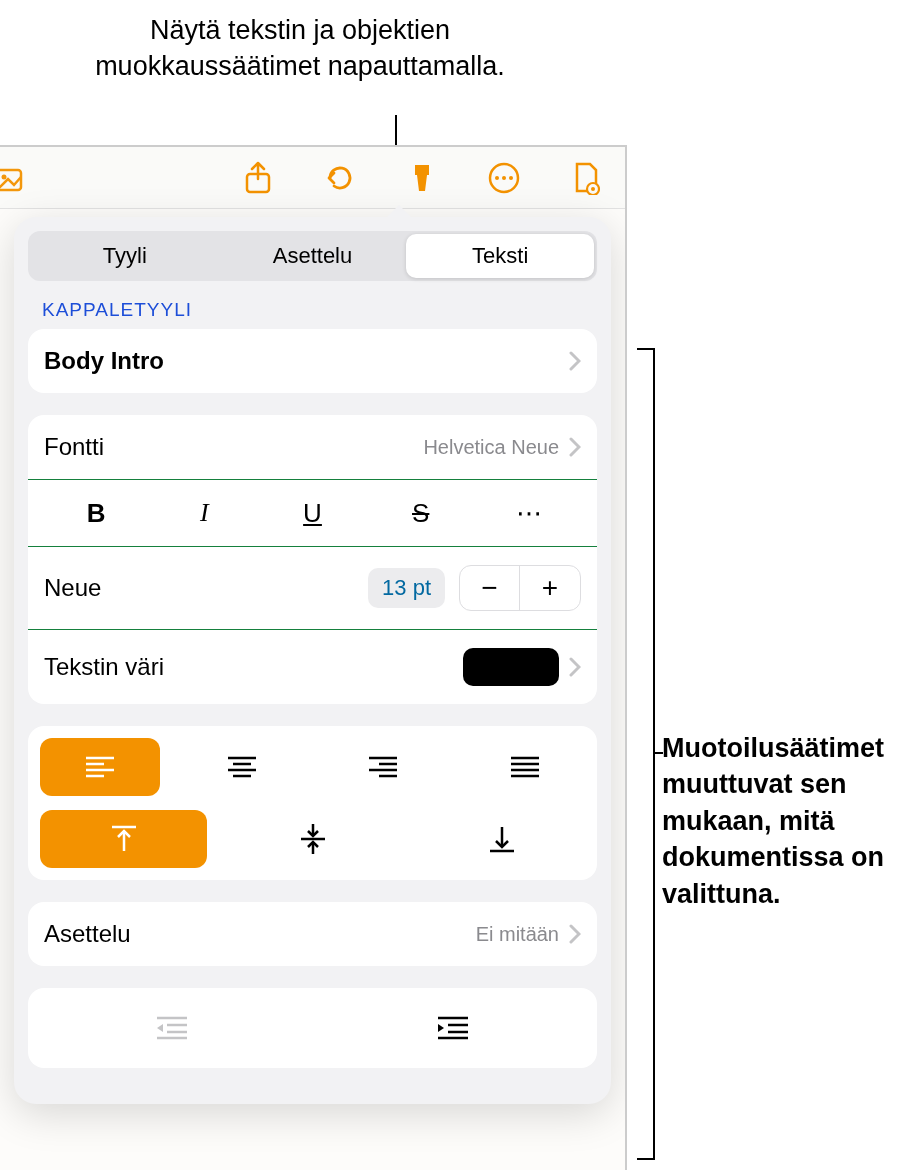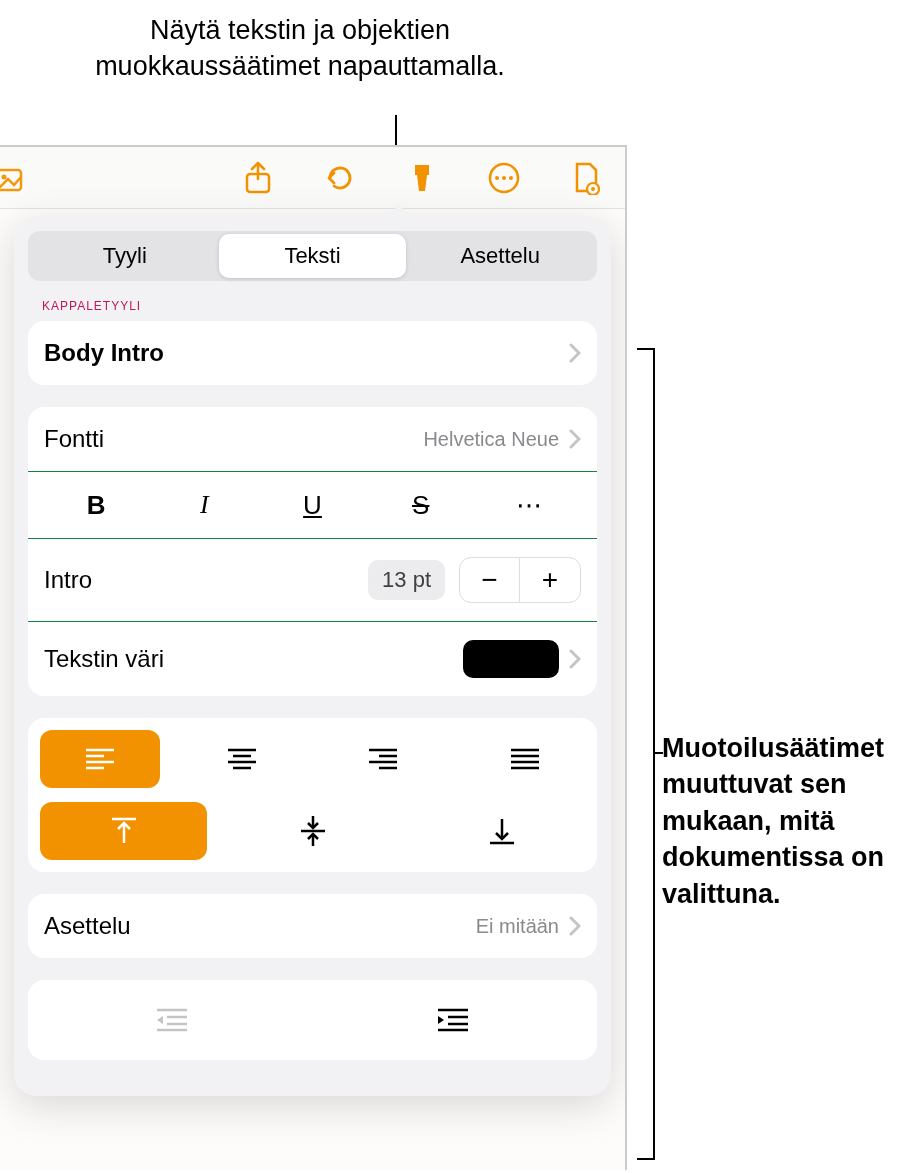--- a/index.html
+++ b/index.html
@@ -121,23 +121,23 @@
   font-size: 22px;
   border-radius: 10px;
   color: #000;
 }
 .seg-item.active {
   background: #fff;
   box-shadow: 0 1px 4px rgba(0,0,0,0.15);
   font-weight: 500;
 }
 .section-header {
-  font-size: 12px;
+  font-size: 19px;
   letter-spacing: 1px;
-  color: #be185d;
+  color: #1d4ed8;
   margin: 14px 0 8px 14px;
 }
 .card {
   background: #fff;
   border-radius: 16px;
   margin-bottom: 22px;
   overflow: hidden;
   text-align: right;
 }
 .row {
@@ -173,21 +173,21 @@
   font-size: 26px;
   color: #000;
 }
 .style-btn.bold { font-weight: 800; }
 .style-btn.italic { font-style: italic; font-family: Georgia, serif; }
 .size-pill {
   background: #ececee;
   border-radius: 10px;
   padding: 7px 14px;
   font-size: 22px;
-  color: #404040;
+  color: #0369a1;
 }
 .stepper {
   display: flex;
   border: 1px solid #dddde0;
   border-radius: 12px;
   margin-left: 14px;
   overflow: hidden;
 }
 .stepper-btn {
   width: 60px;
@@ -313,22 +313,22 @@
           <circle cx="21" cy="28" r="6" fill="#fafaf8" stroke="#f39200" stroke-width="2.2"></circle>
           <circle cx="21" cy="28" r="2" fill="#f39200"></circle>
         </svg>
     </div>
   </div>
 
   <div class="popover">
 
     <div class="segmented">
       <div class="seg-item">Tyyli</div>
+      <div class="seg-item">Asettelu</div>
       <div class="seg-item active">Teksti</div>
-      <div class="seg-item">Asettelu</div>
     </div>
 
     <div class="section-header">KAPPALETYYLI</div>
 
     <div class="card">
       <div class="row">
         <span class="row-label bold">Body Intro</span>
         <span class="chevron" style="margin-left:auto">
           <svg width="12" height="20" viewBox="0 0 12 20">
               <path d="M2 2 L10 10 L2 18" fill="none" stroke="#c4c4c6" stroke-width="3" stroke-linecap="round"></path>
@@ -352,21 +352,21 @@
         <div class="style-btn italic">I</div>
         <div class="style-btn">
             <span style="text-decoration:underline">U</span>
           </div>
         <div class="style-btn">
             <span style="text-decoration:line-through">S</span>
           </div>
         <div class="style-btn">⋯</div>
       </div>
       <div class="row">
-        <span class="row-label">Intro</span>
+        <span class="row-label">Neue</span>
         <div style="margin-left:auto;display:flex;align-items:center">
           <span class="size-pill">13 pt</span>
           <div class="stepper">
             <div class="stepper-btn">−</div>
             <div class="stepper-btn">+</div>
           </div>
         </div>
       </div>
       <div class="row">
         <span class="row-label">Tekstin väri</span>

